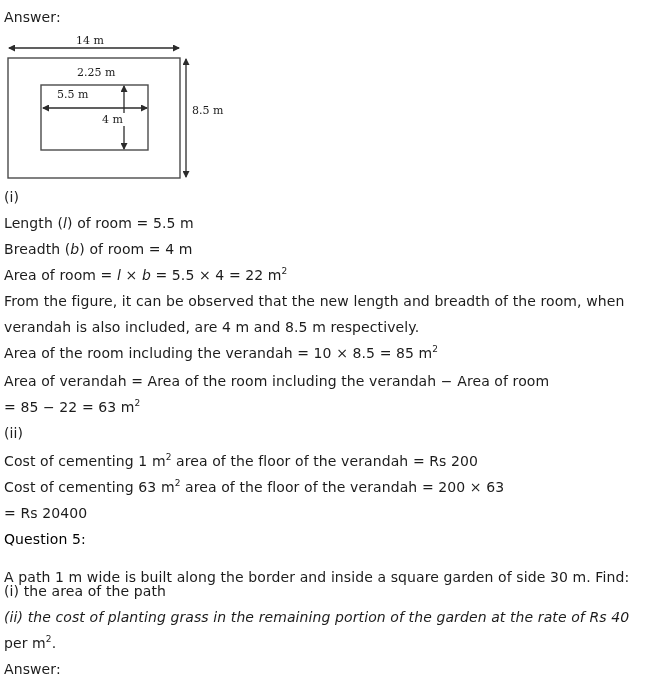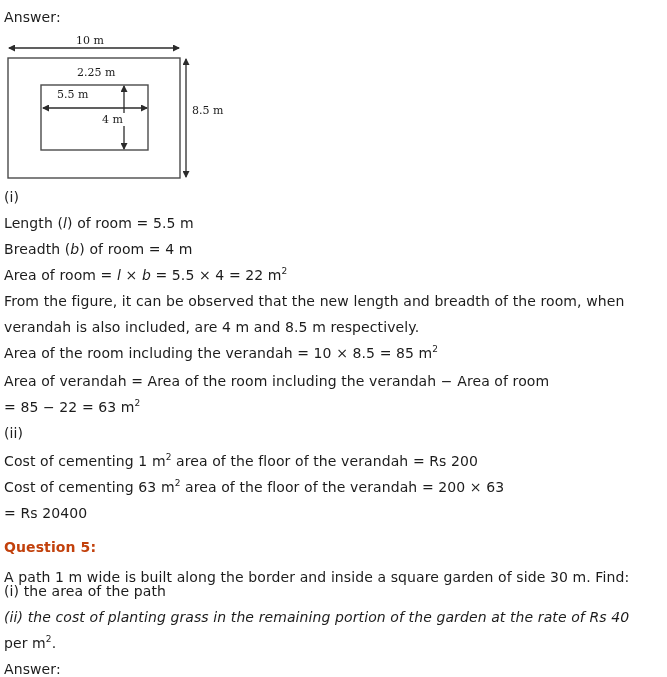--- a/index.html
+++ b/index.html
@@ -28,23 +28,22 @@
   .line {
     position: absolute;
     left: 4px;
     white-space: nowrap;
     font-size: 14px;
     line-height: 18px;
     color: #1c1c1c;
     letter-spacing: 0.1px;
   }
   .line.q-head {
-    font-weight: bold;
-    color: #c2410c;
-    margin-top: 8px;
+    font-weight: normal;
+    color: #000000;
   }
   .it { font-style: italic; }
   sup {
     font-size: 9px;
     vertical-align: super;
     line-height: 0;
   }
 
   
   .figure {
@@ -95,21 +94,21 @@
 
       <line x1="9" y1="18" x2="179" y2="18" stroke="#2b2b2b" stroke-width="1.3" marker-start="url(#ahs)" marker-end="url(#ah)"></line>
 
       <line x1="186" y1="29" x2="186" y2="147" stroke="#2b2b2b" stroke-width="1.3" marker-start="url(#ahs)" marker-end="url(#ah)"></line>
 
       <line x1="43" y1="78" x2="147" y2="78" stroke="#2b2b2b" stroke-width="1.3" marker-start="url(#ahs)" marker-end="url(#ah)"></line>
 
       <line x1="124" y1="56" x2="124" y2="119" stroke="#2b2b2b" stroke-width="1.3" marker-start="url(#ahs)" marker-end="url(#ah)"></line>
     </svg>
 
-    <span class="fig-label" id="lbl-10m">10 m</span>
+    <span class="fig-label" id="lbl-10m">14 m</span>
     <span class="fig-label" id="lbl-225m">2.25 m</span>
     <span class="fig-label" id="lbl-55m">5.5 m</span>
     <span class="fig-label" id="lbl-4m">4 m</span>
     <span class="fig-label" id="lbl-85m">8.5 m</span>
   </div>
 
   <div class="line" style="top:188px;">(i)</div>
 
   <div class="line" style="top:214px;">Length (<span class="it">l</span>) of room = 5.5 m</div>
 

